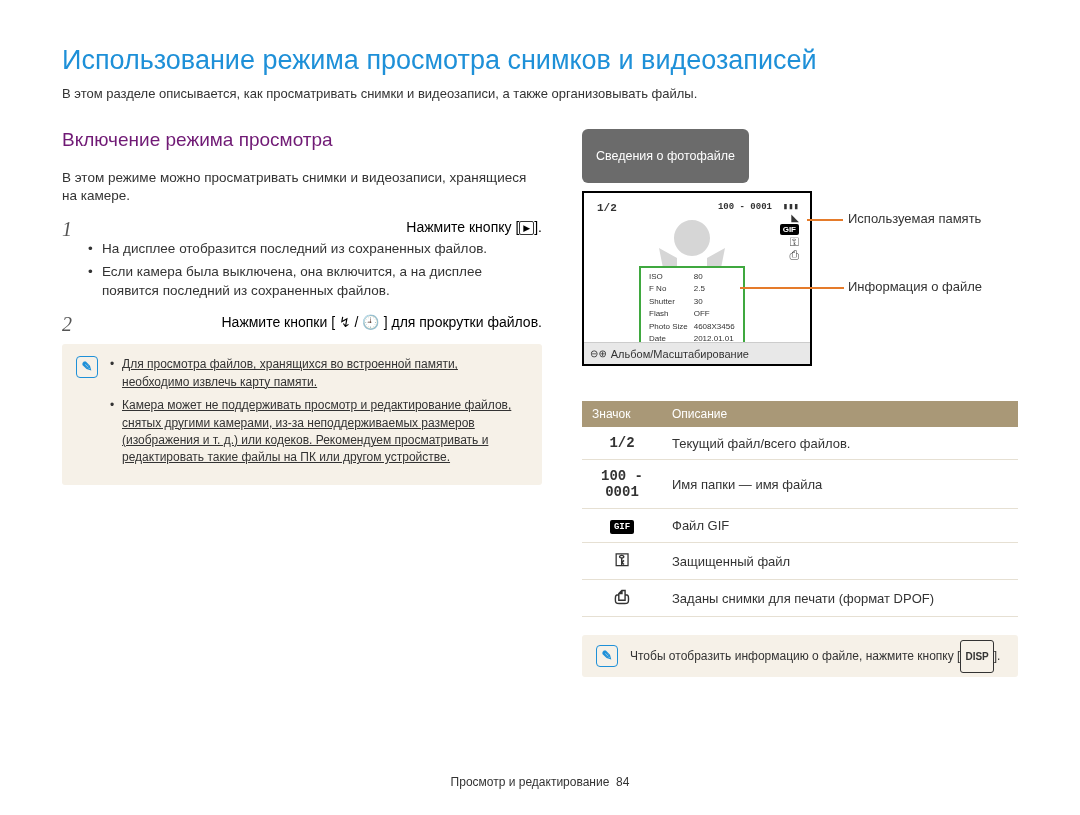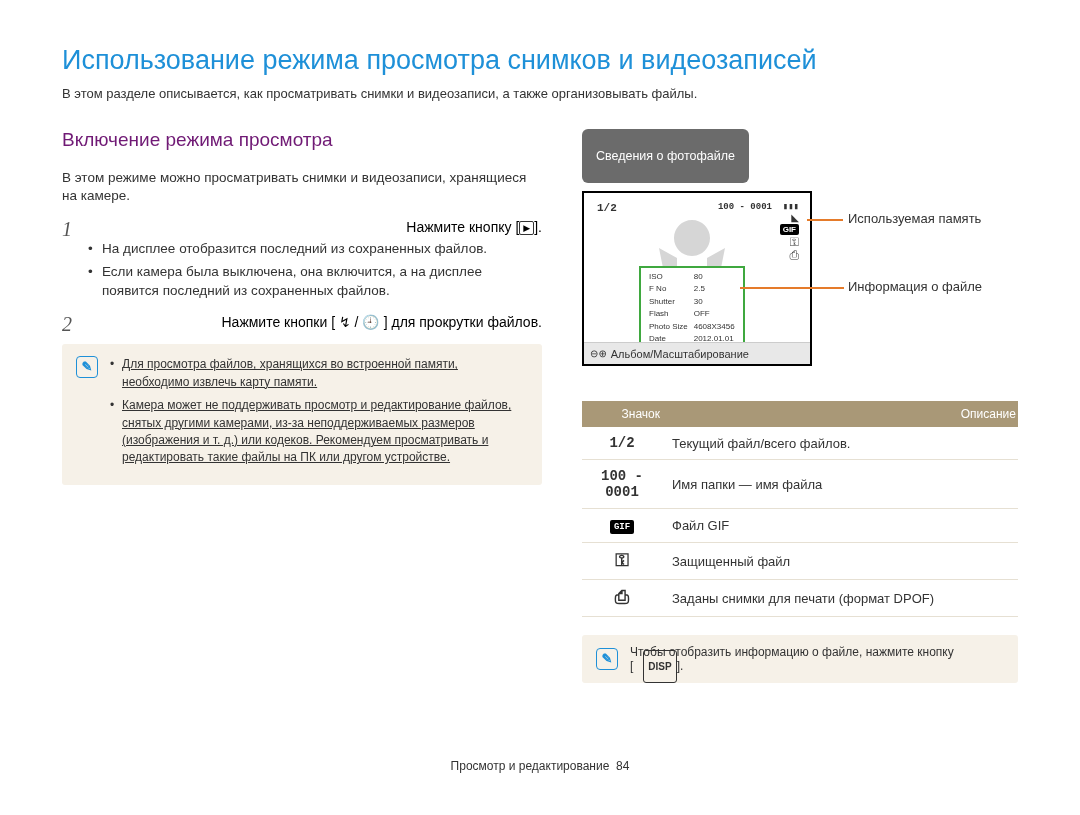--- a/index.html
+++ b/index.html
@@ -108,33 +108,33 @@
   .cam-footer {
     position:absolute; bottom:0; left:0; right:0; height:22px;
     background:#e8e8e8; border-top:1px solid #ccc;
     font-size:11px; display:flex; align-items:center; padding-left:6px; gap:4px;
   }
   .callout { position:absolute; font-size:13px; color:#333; }
   .callout-line { position:absolute; background:#e57b2a; }
   
   table.icon-table { width:100%; border-collapse:collapse; font-size:13px; }
   table.icon-table th {
-    background:#a99877; color:#fff; font-weight:normal; text-align:right;
-    padding:6px 2px; font-size:12px;
+    background:#a99877; color:#fff; font-weight:normal; text-align:left;
+    padding:6px 10px; font-size:12px;
   }
   table.icon-table td { padding:8px 10px; border-bottom:1px solid #e6e0d3; vertical-align:middle;}
   table.icon-table td.ico { text-align:center; width:80px; font-family:'Courier New',monospace; font-weight:bold; font-size:14px;}
   .gif-badge-lg { background:#000; color:#fff; font-size:9px; padding:2px 4px; border-radius:2px; font-weight:bold; display:inline-block;}
   .note-box2 {
     background:#f6f1e8; border-radius:3px; padding:10px 14px;
     font-size:12px; display:flex; gap:12px; align-items:center; margin-top:18px;
   }
-  .disp-btn { border:1px solid #333; border-radius:3px; padding:10px 4px; font-size:10px; font-weight:bold;margin-left:10px;}
+  .disp-btn { border:1px solid #333; border-radius:3px; padding:10px 4px; font-size:10px; font-weight:bold;}
   .footer {
-    position:absolute; bottom:42px; left:0; right:0; text-align:center;
+    position:absolute; bottom:26px; left:0; right:0; text-align:center;
     font-size:12px; color:#333;
   }
 </style>
 </head>
 <body>
 
 <h1 class="page-title">Использование режима просмотра снимков и видеозаписей</h1>
 <p class="intro-text">В этом разделе описывается, как просматривать снимки и видеозаписи, а также организовывать файлы.</p>
 
 <div class="columns">

